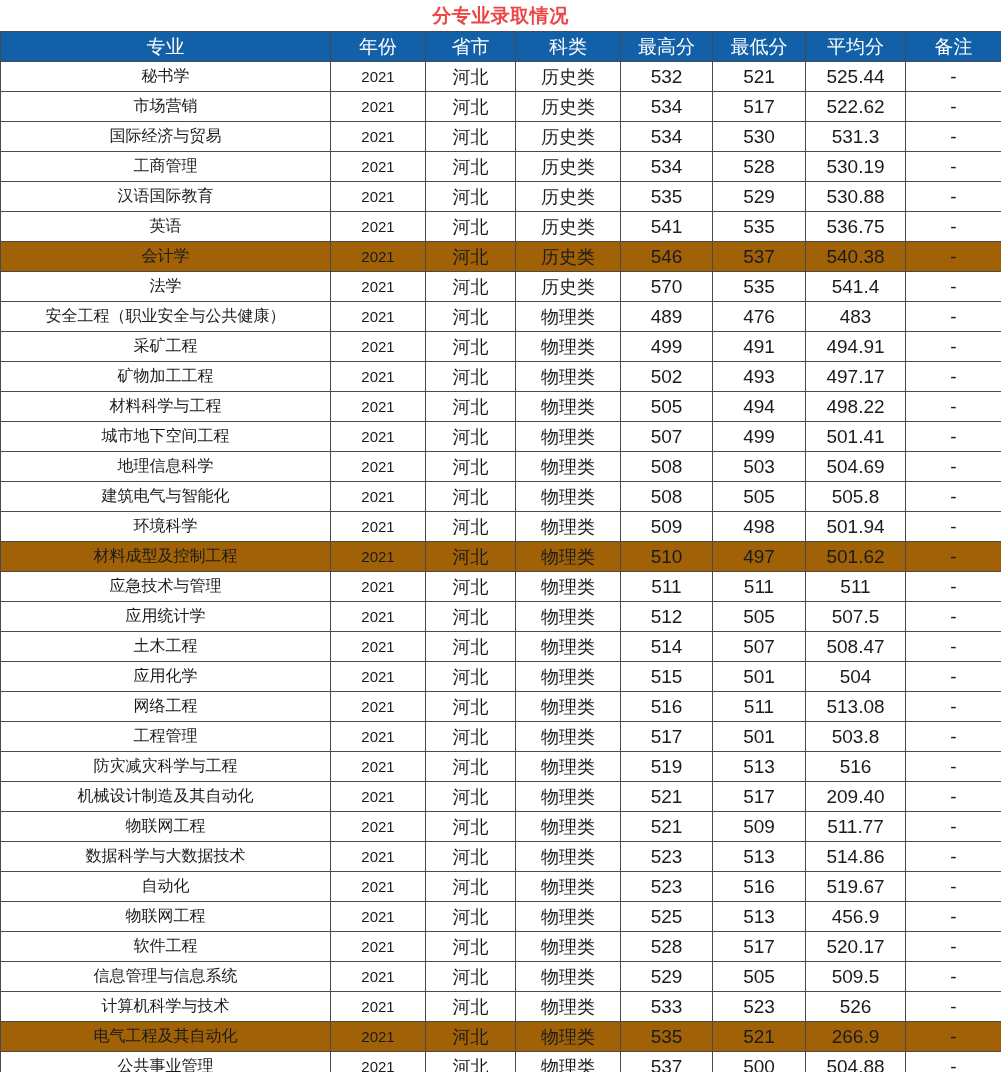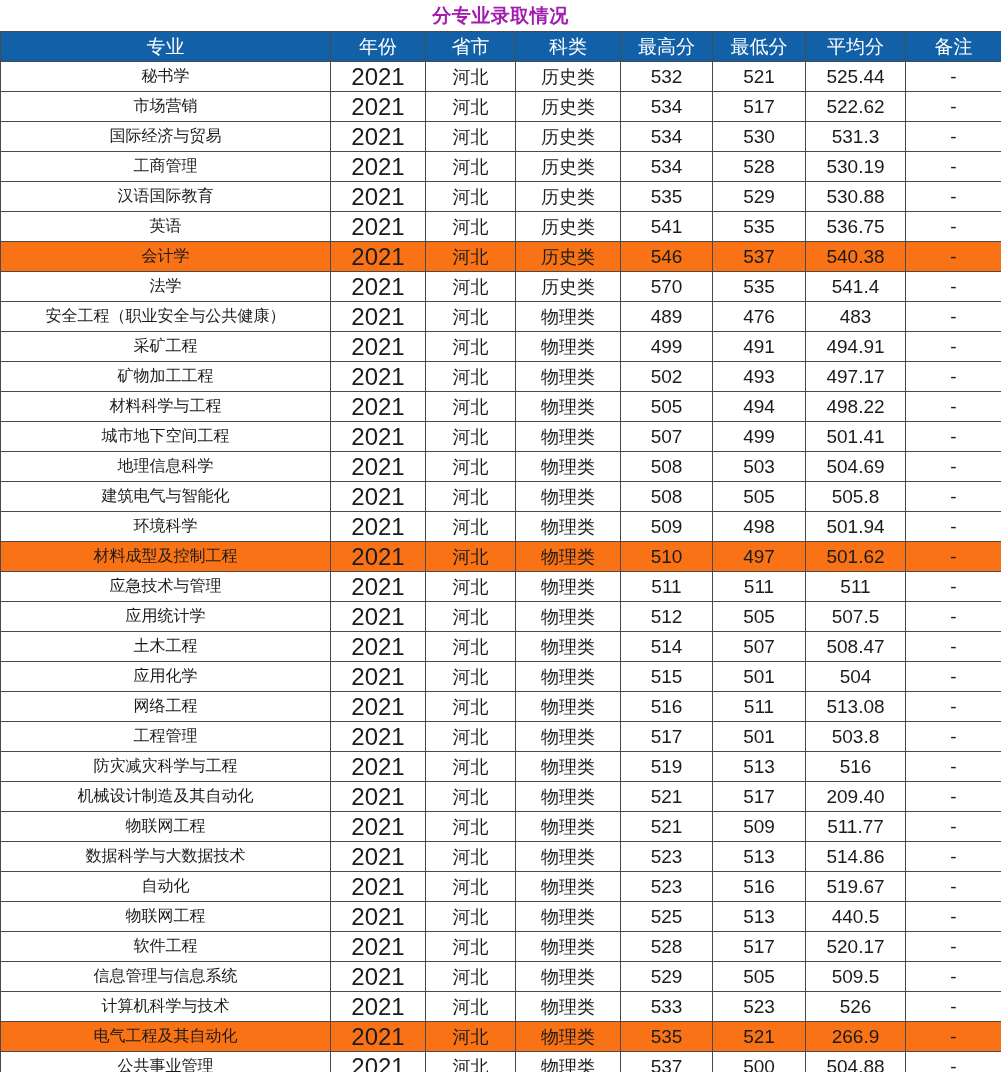--- a/index.html
+++ b/index.html
@@ -20,21 +20,21 @@
     position: relative;
     background: #ffffff;
   }
   .title-bar {
     height: 31px;
     line-height: 31px;
     text-align: center;
     font-family: "Liberation Serif", "DejaVu Serif", serif;
     font-size: 19px;
     font-weight: 700;
-    color: #a21caf;
+    color: #ef4444;
     letter-spacing: 0.5px;
   }
   table.grid {
     border-collapse: collapse;
     table-layout: fixed;
     width: 1001px;
     margin: 0;
     padding: 0;
   }
   table.grid col.c-major  { width: 330px; }
@@ -63,33 +63,33 @@
     font-family: "Liberation Serif", "DejaVu Serif", serif;
     border: 1px solid #0d4e88;
     height: 30px;
   }
   tbody td {
     background: #ffffff;
     color: #1b1b1b;
     font-size: 18px;
   }
   tbody tr.alt td {
-    background: #f97316;
+    background: #a16207;
   }
   td.major {
     font-size: 16px;
   }
   td.num {
     font-family: "Liberation Sans", "DejaVu Sans", sans-serif;
     font-size: 19px;
     color: #1b1b1b;
   }
   td.year {
     font-family: "Liberation Sans", "DejaVu Sans", sans-serif;
-    font-size: 24px;
+    font-size: 15px;
   }
   td.note {
     font-family: "Liberation Sans", "DejaVu Sans", sans-serif;
     font-size: 19px;
   }
 </style>
 </head>
 <body>
 
 <div id="page">
@@ -400,21 +400,21 @@
           <td class="num">519.67</td>
           <td class="note">-</td>
         </tr>
         <tr>
           <td class="major">物联网工程</td>
           <td class="year">2021</td>
           <td>河北</td>
           <td>物理类</td>
           <td class="num">525</td>
           <td class="num">513</td>
-          <td class="num">440.5</td>
+          <td class="num">456.9</td>
           <td class="note">-</td>
         </tr>
         <tr>
           <td class="major">软件工程</td>
           <td class="year">2021</td>
           <td>河北</td>
           <td>物理类</td>
           <td class="num">528</td>
           <td class="num">517</td>
           <td class="num">520.17</td>

